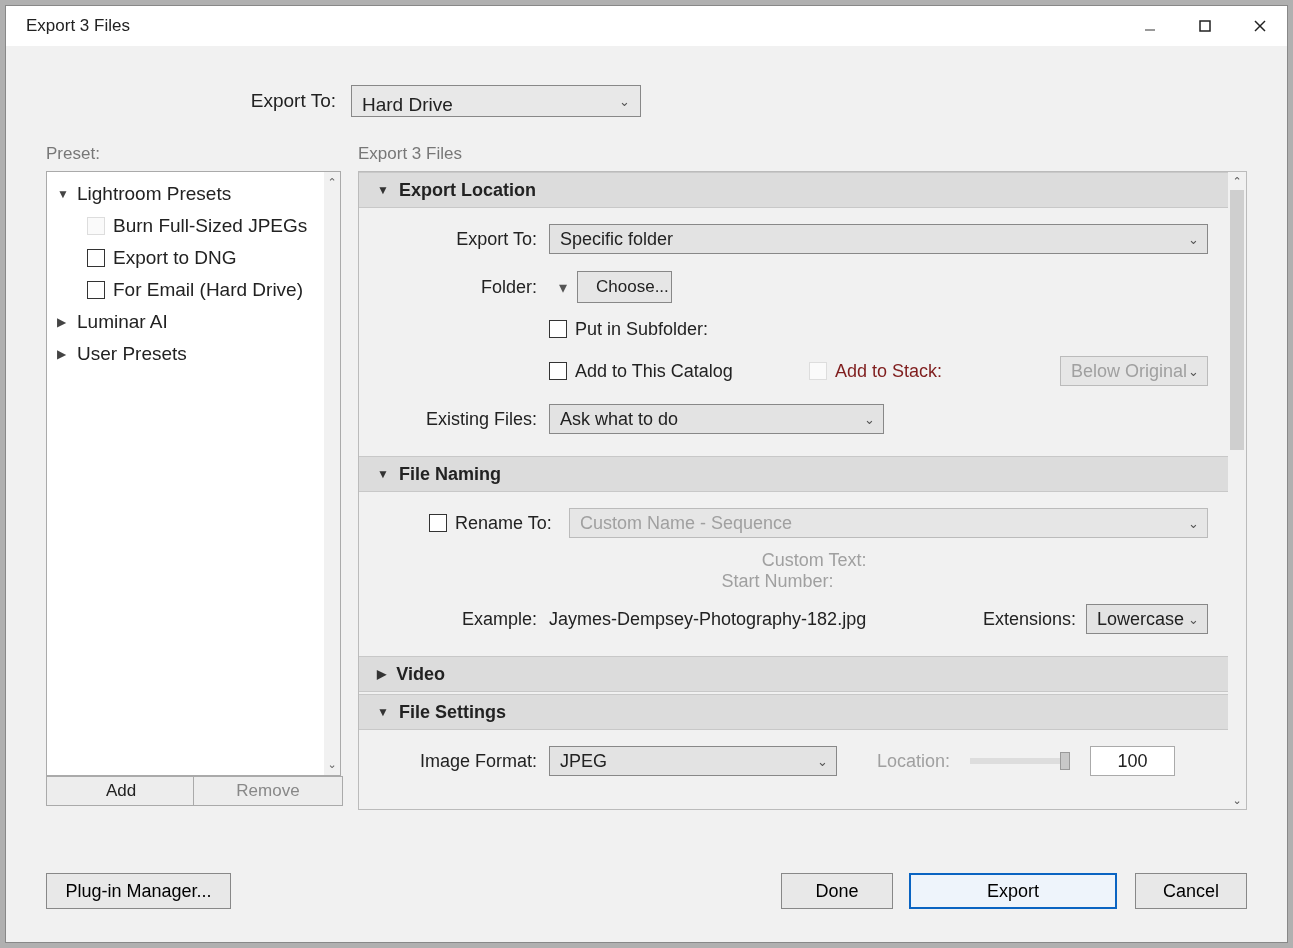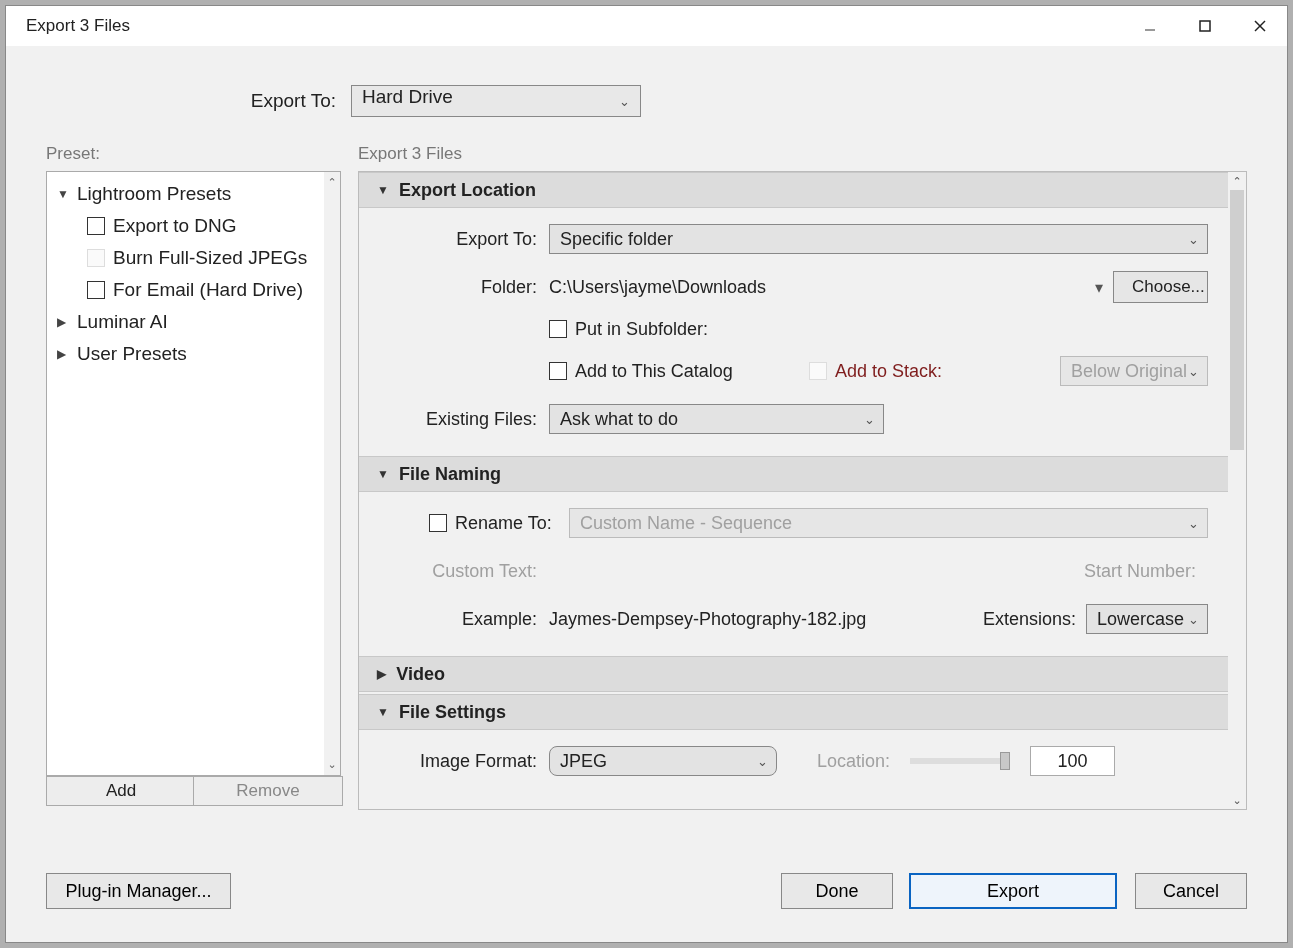--- a/index.html
+++ b/index.html
@@ -15,21 +15,21 @@
 .tb-spacer { flex: 1; }
 .tb-btn { width: 55px; height: 40px; display: flex; align-items: center; justify-content: center; color: #222; font-size: 15px; }
 .tb-btn svg { width: 14px; height: 14px; }
 .body { position: absolute; left: 0; top: 40px; right: 0; bottom: 0; background: #f1f1f1; }
 
 
 .top-row { position: absolute; left: 0; top: 35px; right: 0; height: 40px; display:flex; align-items:center; }
 .lbl-exportto { width: 345px; text-align: right; font-size: 19px; color: #222; padding-right: 15px; }
 .sel-exportto {
   width: 290px; height: 32px; background: #e8e8e8; border: 1px solid #888;
-  display:flex; align-items:flex-start; padding: 0 10px; font-size: 19px; color:#222; position:relative;
+  display:flex; align-items:flex-end; padding: 0 10px; font-size: 19px; color:#222; position:relative;
 }
 .chev { position:absolute; right:10px; top:50%; transform:translateY(-50%); color:#555; font-size:13px; }
 
 
 .lab-preset { position:absolute; left:40px; top:98px; font-size:17px; color:#777; }
 .lab-exportcount { position:absolute; left:352px; top:98px; font-size:17px; color:#777; }
 
 
 .preset-box {
   position:absolute; left:40px; top:125px; width:295px; height:605px;
@@ -130,26 +130,26 @@
     <div class="lab-preset">Preset:</div>
     <div class="lab-exportcount">Export 3 Files</div>
 
     <div class="preset-box">
       <div class="preset-inner">
         <div class="tree-row">
             <span class="tri">▼</span>
             <span>Lightroom Presets</span>
           </div>
         <div class="tree-row child">
+            <span class="cb-ghost"></span>
+            <span>Burn Full-Sized JPEGs</span>
+          </div>
+        <div class="tree-row child">
             <span class="cb"></span>
             <span>Export to DNG</span>
-          </div>
-        <div class="tree-row child">
-            <span class="cb-ghost"></span>
-            <span>Burn Full-Sized JPEGs</span>
           </div>
         <div class="tree-row child">
             <span class="cb"></span>
             <span>For Email (Hard Drive)</span>
           </div>
         <div class="tree-row">
             <span class="tri">▶</span>
             <span>Luminar AI</span>
           </div>
         <div class="tree-row">
@@ -179,21 +179,20 @@
         <div style="padding:10px 20px 16px 0;">
           <div class="form-row">
             <div class="flab">Export To:</div>
             <div class="select-std" style="flex:1;">
                 <span>Specific folder</span>
                 <span class="chev">⌄</span>
               </div>
           </div>
           <div class="form-row" style="margin-top:6px;">
             <div class="flab">Folder:</div>
-            <div style="flex:1; font-size:18px; color:#222;">C:\Users\jayme\Downloads</div>
             <span style="color:#555; margin:0 10px;">▾</span>
             <div class="btn-std" style="width:95px;">
                 <span>Choose...</span>
               </div>
           </div>
           <div class="form-row">
             <div class="flab"></div>
             <div class="cb-row" style="width:180px;">
                 <span class="cb"></span>
                 <span>Put in Subfolder:</span>
@@ -233,21 +232,21 @@
             <div style="width:70px;"></div>
             <div class="cb-row" style="width:140px;">
                 <span class="cb"></span>
                 <span>Rename To:</span>
               </div>
             <div class="select-std dis" style="flex:1;">
                 <span>Custom Name - Sequence</span>
                 <span class="chev">⌄</span>
               </div>
           </div>
-          <div class="form-row" style="margin-top:6px;">
+          <div class="form-row" style="margin-top:6px;flex-direction:column;">
             <div class="flab dis">Custom Text:</div>
             <div style="flex:1;"></div>
             <div class="flab dis" style="width:auto;">Start Number:</div>
           </div>
           <div class="form-row" style="margin-top:6px;">
             <div class="flab">Example:</div>
             <div style="flex:1; font-size:18px; color:#222;">Jaymes-Dempsey-Photography-182.jpg</div>
             <div style="font-size:18px; color:#222; margin-right:10px;">Extensions:</div>
             <div class="select-std" style="width:122px;">
                 <span>Lowercase</span>
@@ -261,21 +260,21 @@
             <span>Video</span>
           </div>
 
         <div class="sect-head" style="margin-top:2px;">
             <span class="tri">▼</span>
             <span>File Settings</span>
           </div>
         <div style="padding:10px 20px 16px 0;">
           <div class="form-row">
             <div class="flab">Image Format:</div>
-            <div class="select-std" style="width:228px;border-radius:8px;">
+            <div class="select-std" style="width:288px;">
                 <span>JPEG</span>
                 <span class="chev">⌄</span>
               </div>
             <div style="width:40px;"></div>
             <div class="flab dis" style="width:auto; padding-right:20px;">Location:</div>
             <div style="width:100px; height:6px; background:#ddd; position:relative; margin-right:20px;">
                 <div style="position:absolute; right:0; top:-6px; width:10px; height:18px; background:#c8c8c8; border:1px solid #999;"></div>
               </div>
             <div class="txt-input" style="width:85px; justify-content:center; border:1px solid #aaa;">
                 <span>100</span>

